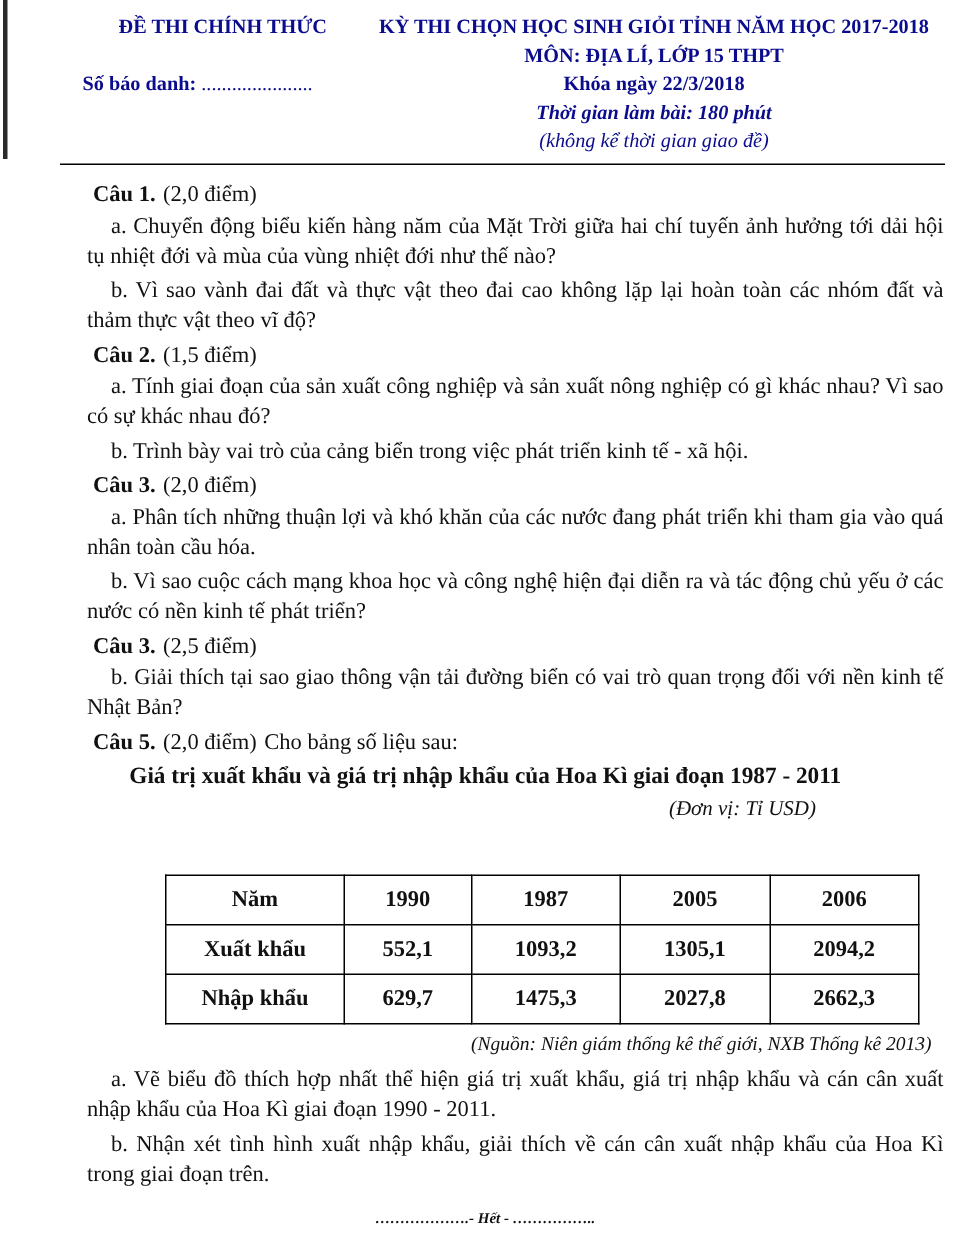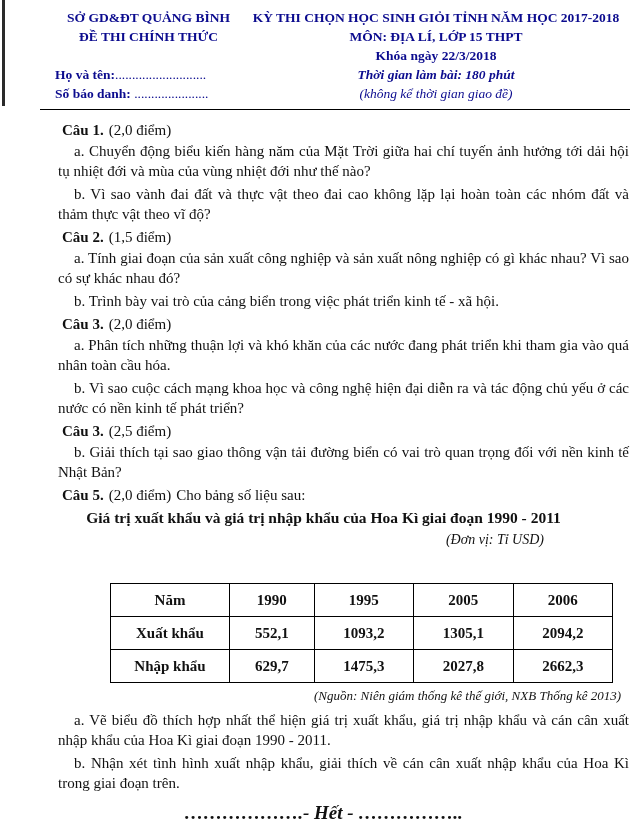--- a/index.html
+++ b/index.html
@@ -69,34 +69,32 @@
     height: 32px;
     padding: 0 4px;
   }
   table.data-table .col-label { width: 110px; }
   .tbl-source {
     font-style: italic; text-align: right; font-size: 13px;
     margin: 3px 8px 4px 0 !important;
   }
   .end-mark {
     font-weight: bold; font-style: italic; text-align: center;
-    margin: 10px 40px 0 0 !important; font-size: 19px;
+    margin: 10px 40px 0 0 !important; font-size: 10px;
   }
 </style>
 </head>
 <body>
 
 <div class="scan-artifact"></div>
 
 <div class="header">
   <div class="hdr-left">
-    <p class="hdr-org">SỞ GD&amp;ĐT QUẢNG BÌNH</p>
     <p class="hdr-doctype">ĐỀ THI CHÍNH THỨC</p>
     <div class="hdr-spacer"></div>
-    <p class="hdr-field"><span class="lbl">Họ và tên:</span><span>...........................</span></p>
     <p class="hdr-field"><span class="lbl">Số báo danh: </span><span>......................</span></p>
   </div>
   <div class="hdr-right">
     <p class="hdr-title">KỲ THI CHỌN HỌC SINH GIỎI TỈNH NĂM HỌC 2017-2018</p>
     <p class="hdr-subject">MÔN: ĐỊA LÍ, LỚP 15 THPT</p>
     <p class="hdr-date">Khóa ngày 22/3/2018</p>
     <p class="hdr-duration">Thời gian làm bài: 180 phút</p>
     <p class="hdr-note">(không kể thời gian giao đề)</p>
   </div>
 </div>
@@ -115,29 +113,29 @@
 
   <p class="q-head"><span class="q-label">Câu 3.</span><span class="q-points">(2,0 điểm)</span></p>
   <p class="q-part">a. Phân tích những thuận lợi và khó khăn của các nước đang phát triển khi tham gia vào quá nhân toàn cầu hóa.</p>
   <p class="q-part">b. Vì sao cuộc cách mạng khoa học và công nghệ hiện đại diễn ra và tác động chủ yếu ở các nước có nền kinh tế phát triển?</p>
 
   <p class="q-head"><span class="q-label">Câu 3.</span><span class="q-points">(2,5 điểm)</span></p>
   <p class="q-part">b. Giải thích tại sao giao thông vận tải đường biển có vai trò quan trọng đối với nền kinh tế Nhật Bản?</p>
 
   <p class="q-head"><span class="q-label">Câu 5.</span><span class="q-points">(2,0 điểm)</span><span class="q-intro">Cho bảng số liệu sau:</span></p>
 
-  <p class="tbl-title">Giá trị xuất khẩu và giá trị nhập khẩu của Hoa Kì giai đoạn 1990 - 2011</p>
+  <p class="tbl-title">Giá trị xuất khẩu và giá trị nhập khẩu của Hoa Kì giai đoạn 1987 - 2011</p>
   <p class="tbl-unit">(Đơn vị: Tỉ USD)</p>
 
   <table class="data-table">
     <tbody>
         <tr>
       <th class="col-label">Năm</th>
       <th>1990</th>
-      <th>1995</th>
+      <th>1987</th>
       <th>2005</th>
       <th>2006</th>
     </tr>
     <tr>
       <td>Xuất khẩu</td>
       <td>552,1</td>
       <td>1093,2</td>
       <td>1305,1</td>
       <td>2094,2</td>
     </tr>

